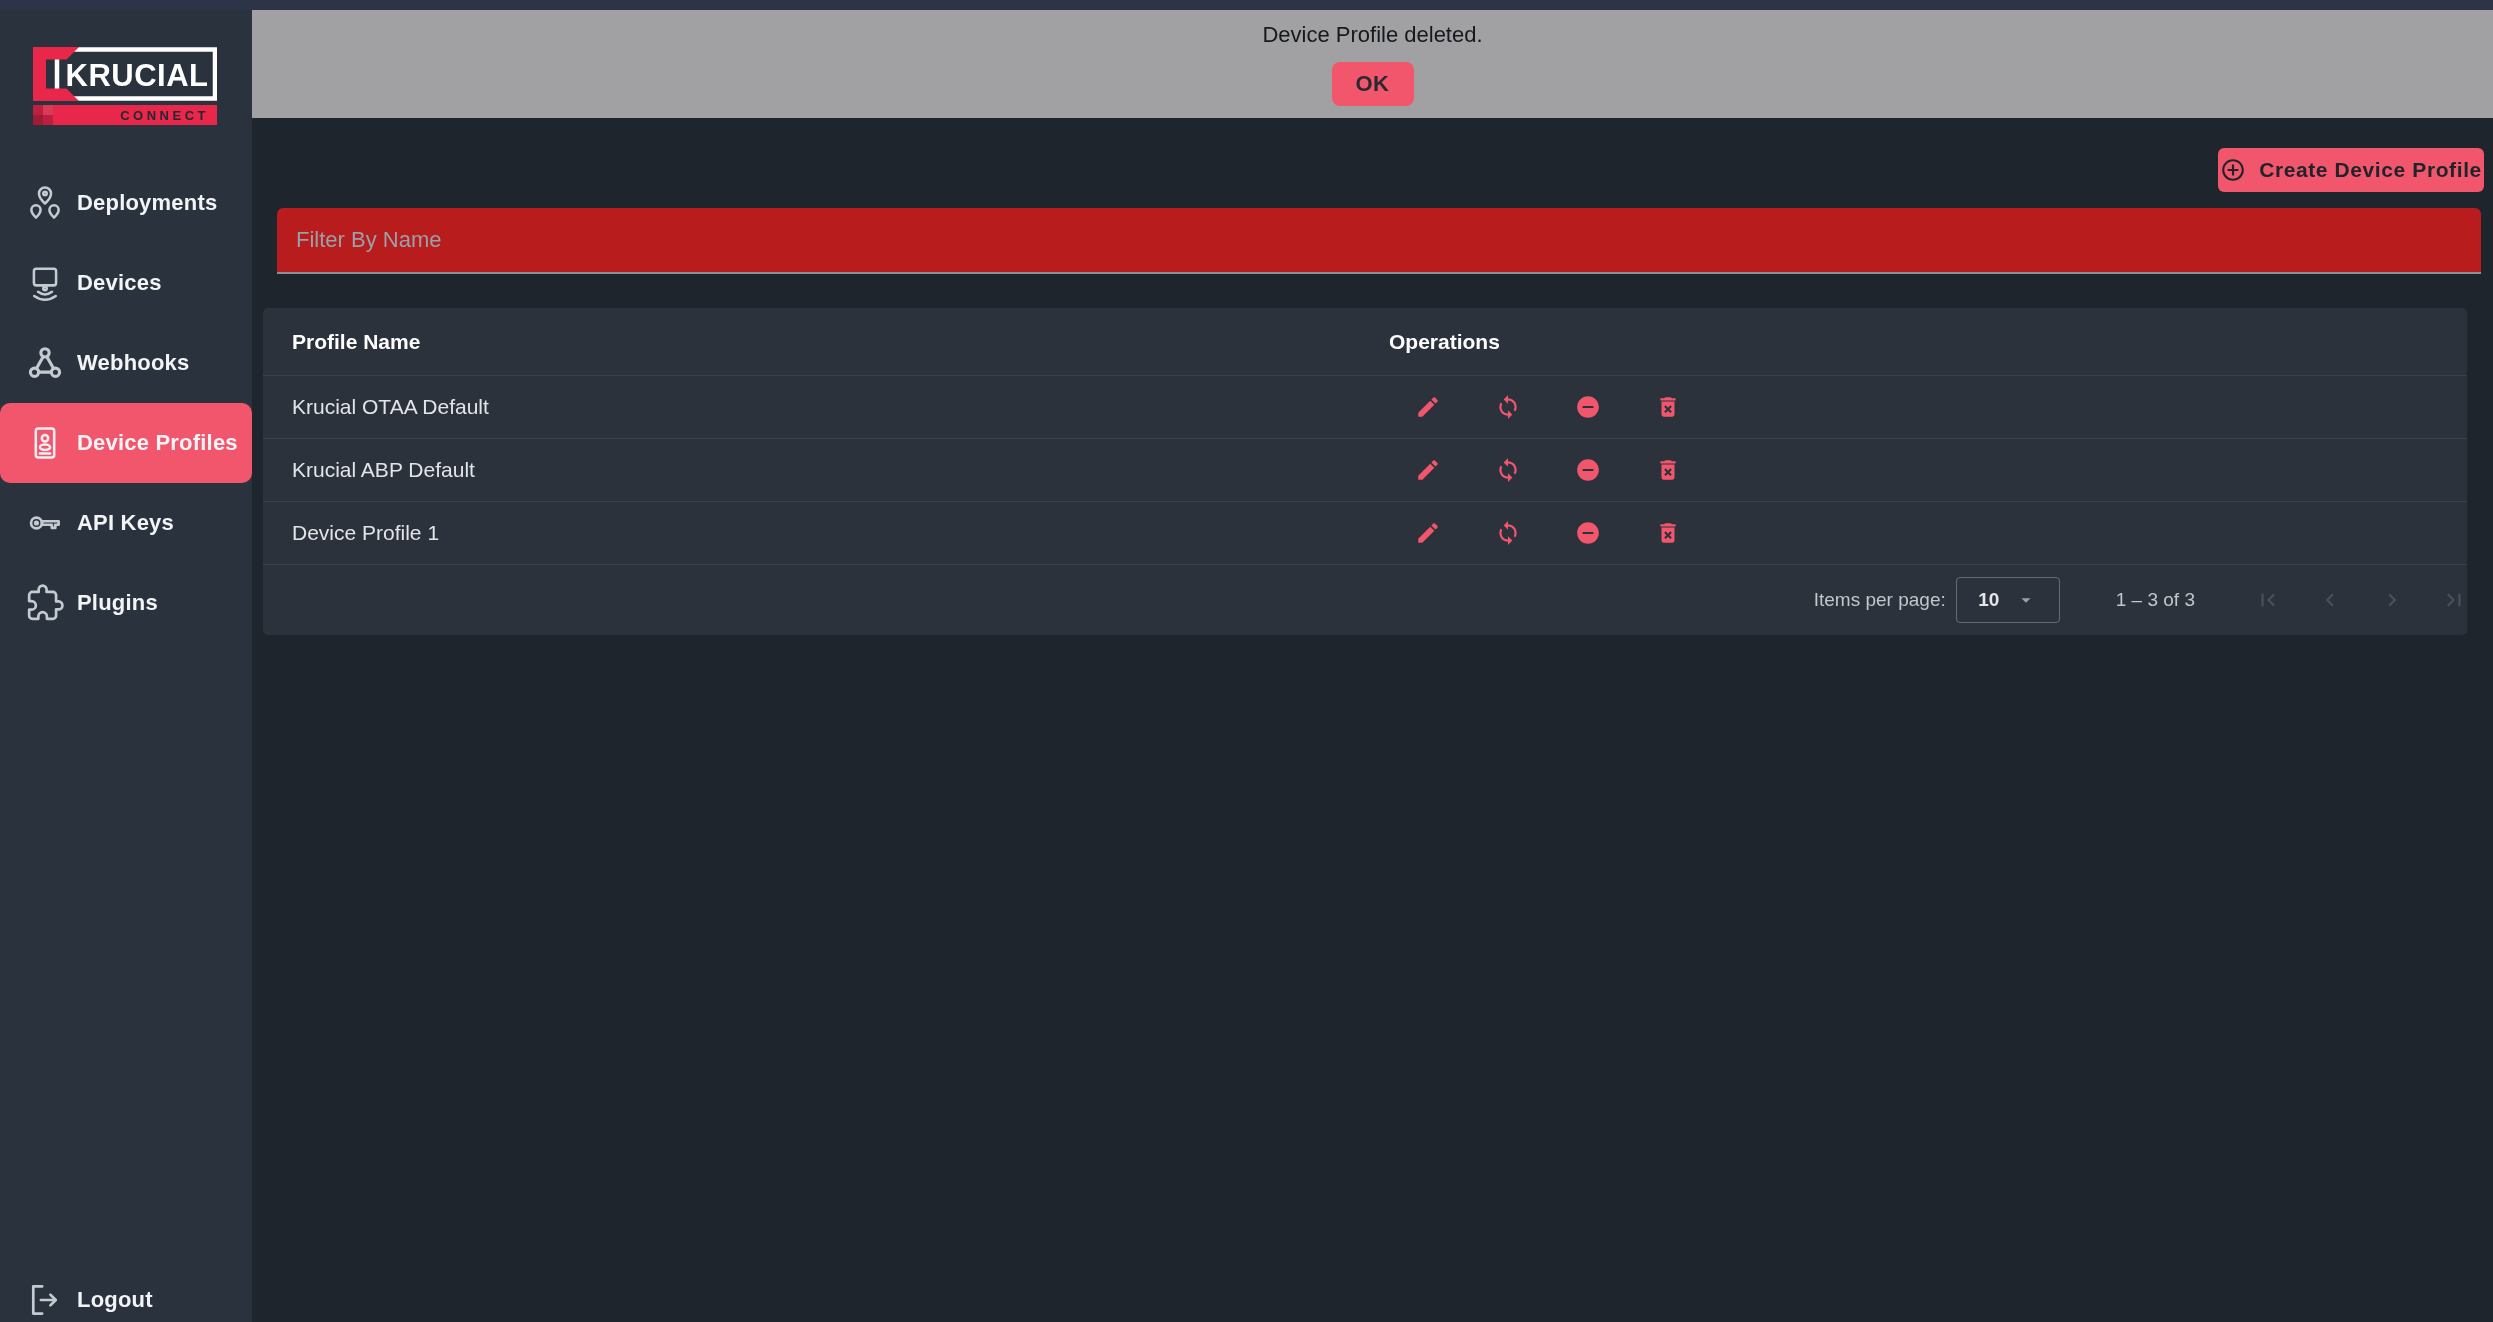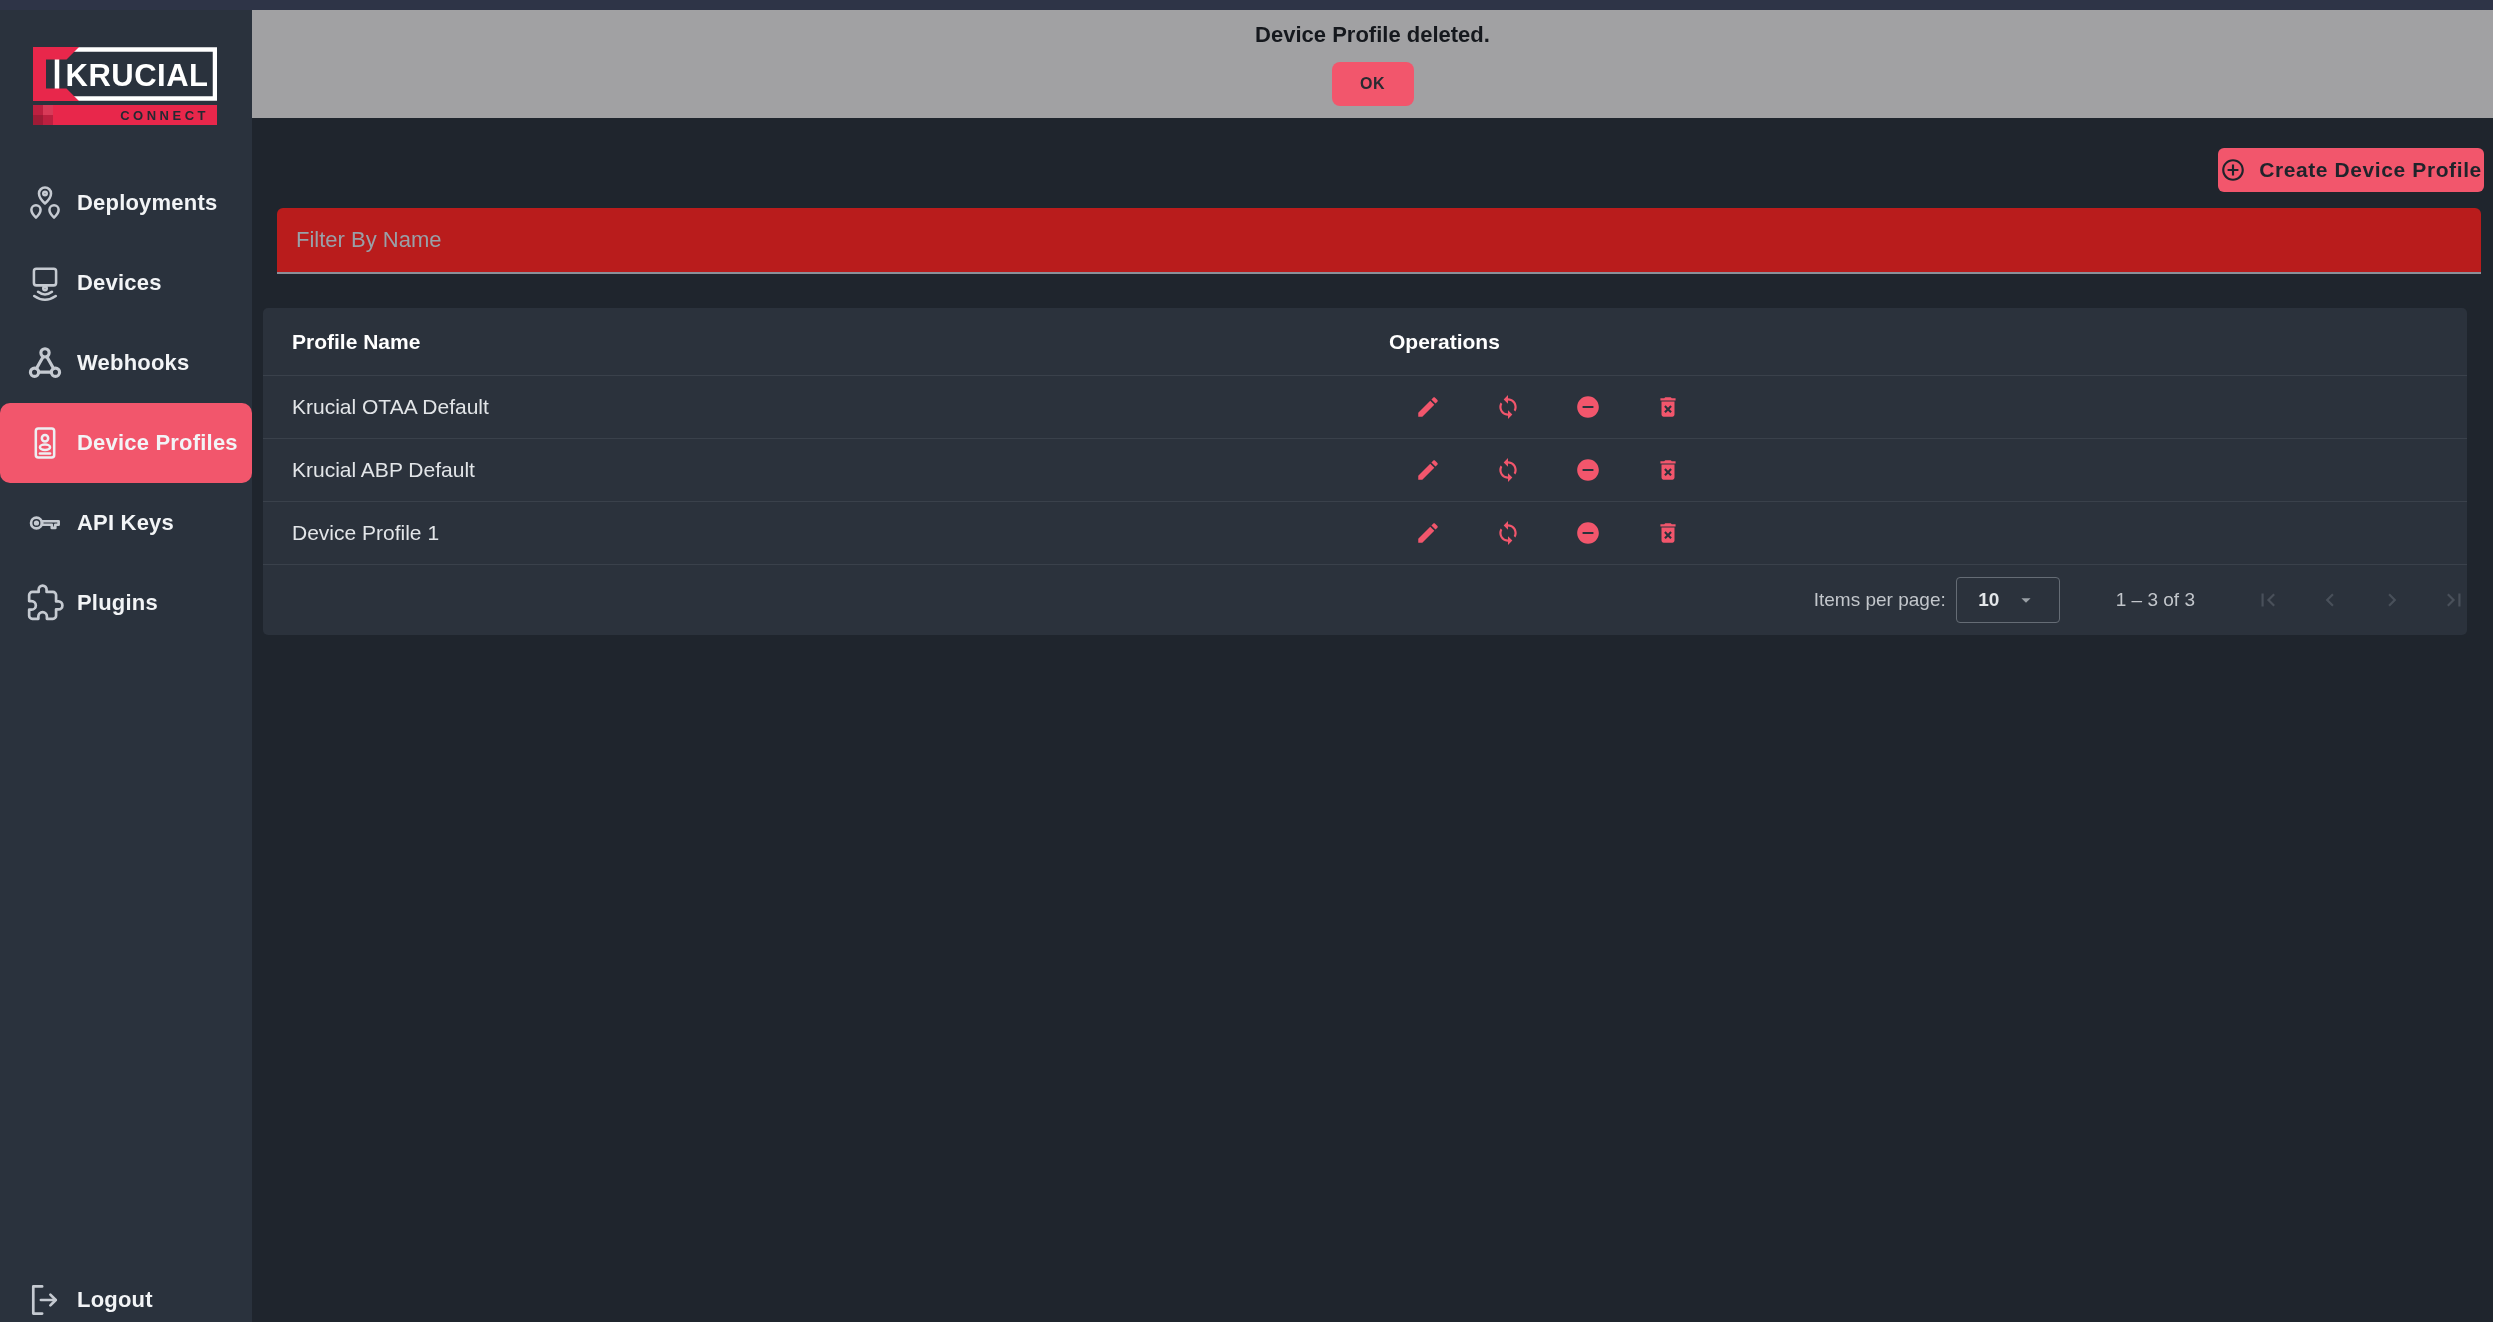--- a/index.html
+++ b/index.html
@@ -25,25 +25,25 @@
   .nav-item.active .nav-icon { color:#EDEFF2; }
   .nav-icon svg { width:38px; height:38px; display:block; }
   .nav-label { margin-left:13px; color:#F2F4F6; font-size:22px; font-weight:700; letter-spacing:.2px; }
   .logout { position:absolute; left:0; top:1262px; width:252px; height:56px; display:flex; align-items:center; padding-left:26px; cursor:pointer; }
 
   
   .snackbar {
     position:absolute; left:252px; top:10px; width:2241px; height:108px;
     background:#A1A1A3; display:flex; flex-direction:column; align-items:center;
   }
-  .snackbar-message { margin-top:12px; font-size:22px; font-weight:700; color:#15181D; }
+  .snackbar-message { margin-top:12px; font-size:22px; font-weight:400; color:#15181D; }
   .ok-button {
     margin-top:14px; width:82px; height:44px; border:none; border-radius:8px;
     background:#F2566C; color:#272B31; font-family:inherit;
-    font-size:16px; font-weight:700; letter-spacing:.5px; cursor:pointer;
+    font-size:22px; font-weight:700; letter-spacing:.5px; cursor:pointer;
   }
 
   
   .create-button {
     position:absolute; left:2218px; top:148px; width:266px; height:44px;
     background:#F2566C; border:none; border-radius:6px; cursor:pointer;
     display:flex; align-items:center; justify-content:center; gap:13px;
     color:#1F242B; font-family:inherit; font-size:21px; font-weight:700; letter-spacing:.6px;
   }
   .create-button svg { width:26px; height:26px; display:block; }

